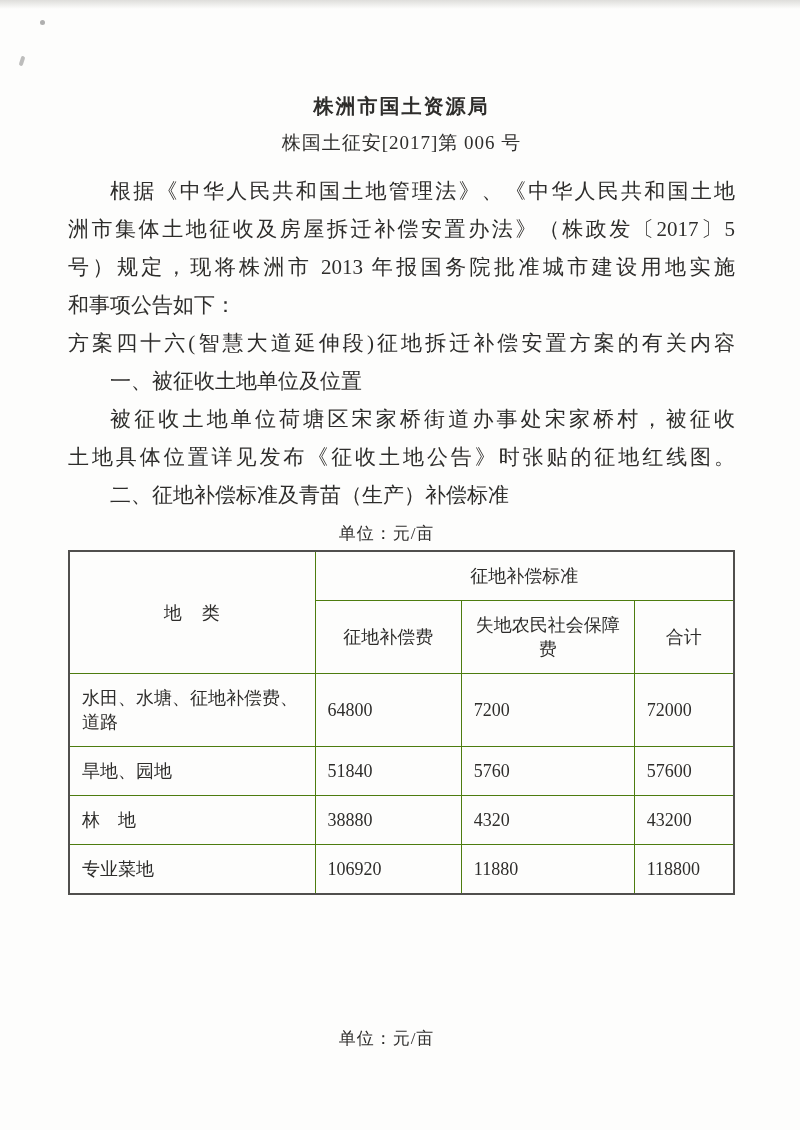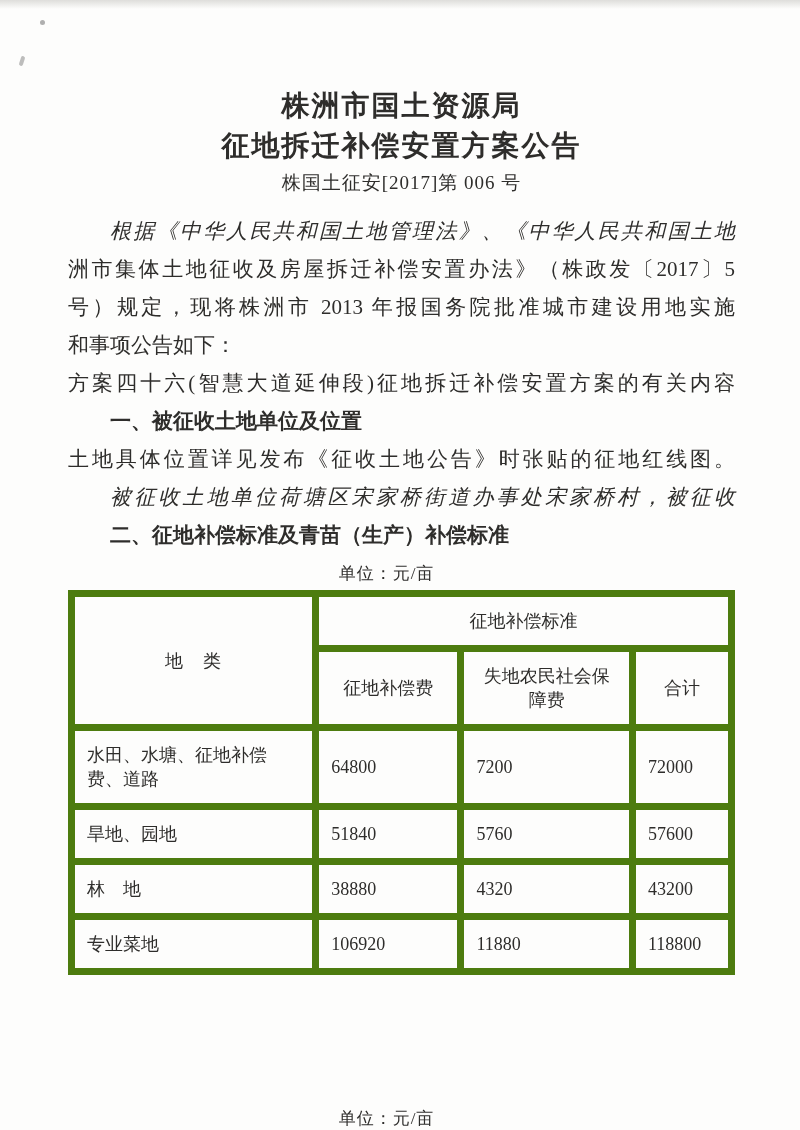--- a/index.html
+++ b/index.html
@@ -30,40 +30,40 @@
     background: #6f6f6f; opacity: 0.55;
   }
   .speck2 {
     position: absolute; left: 20px; top: 56px;
     width: 4px; height: 10px; border-radius: 2px;
     background: #6f6f6f; opacity: 0.45;
     transform: rotate(18deg);
   }
   .title {
     margin: 0;
-    font-size: 28px;
+    font-size: 20px;
     line-height: 40px;
     font-weight: bold;
     text-align: center;
     letter-spacing: 2px;
   }
   .docnum {
     font-size: 19px;
     line-height: 34px;
     text-align: center;
     letter-spacing: 1px;
   }
   .bodytext { margin-top: 12px; font-size: 21px; }
   .line { margin: 0; line-height: 38px; }
   .just { text-align: justify; text-align-last: justify; }
-  .indent { text-indent: 2em; font-style: italic; }
+  .indent { text-indent: 2em; }
   .heading {
     margin: 0;
     font-family: "Liberation Sans", "DejaVu Sans", sans-serif;
-    font-weight: bold;
+    font-weight: normal;
     font-size: 21px;
     line-height: 38px;
     text-indent: 2em;
   }
   .unit {
     font-size: 17px;
     line-height: 24px;
     text-align: center;
     padding-right: 30px;
     letter-spacing: 1px;
@@ -72,54 +72,53 @@
   .unit-bottom { margin-top: 132px; }
   table.comp {
     width: 100%;
     border-collapse: collapse;
     margin-top: 4px;
     font-size: 18px;
     table-layout: fixed;
   }
   table.comp { border: 2px solid #504f4d; }
   table.comp th, table.comp td {
-    border: 7px solid #4d7c0f;
+    border: 1px solid #4d7c0f;
     font-weight: normal;
     padding: 12px;
   }
   table.comp .row-group th { height: 34px; text-align: center; }
   table.comp .row-sub th { height: 36px; text-align: center; }
   table.comp th.landtype { text-align: center; letter-spacing: 1px; }
   table.comp td { height: 42px; }
   td.land { text-align: left; padding-left: 12px; }
   td.num { }
 </style>
 </head>
 <body>
 
 <div class="page">
 
   <div class="speck1"></div>
   <div class="speck2"></div>
 
   <h1 class="title">株洲市国土资源局</h1>
-  <h1 class="title">征地拆迁补偿安置方案公告</h1>
   <div class="docnum">株国土征安[2017]第 006 号</div>
 
   <div class="bodytext">
     <p class="line just indent">根据《中华人民共和国土地管理法》、《中华人民共和国土地</p>
     <p class="line just">洲市集体土地征收及房屋拆迁补偿安置办法》（株政发〔2017〕5</p>
     <p class="line just">号）规定，现将株洲市 2013 年报国务院批准城市建设用地实施</p>
     <p class="line">和事项公告如下：</p>
     <p class="line just">方案四十六(智慧大道延伸段)征地拆迁补偿安置方案的有关内容</p>
 
     <p class="heading">一、被征收土地单位及位置</p>
 
+    <p class="line just indent">被征收土地单位荷塘区宋家桥街道办事处宋家桥村，被征收</p>
     <p class="line just">土地具体位置详见发布《征收土地公告》时张贴的征地红线图。</p>
-    <p class="line just indent">被征收土地单位荷塘区宋家桥街道办事处宋家桥村，被征收</p>
 
     <p class="heading">二、征地补偿标准及青苗（生产）补偿标准</p>
   </div>
 
   <div class="unit unit-top">单位：元/亩</div>
 
   <table class="comp">
     <colgroup>
       <col style="width:37%">
       <col style="width:22%">

